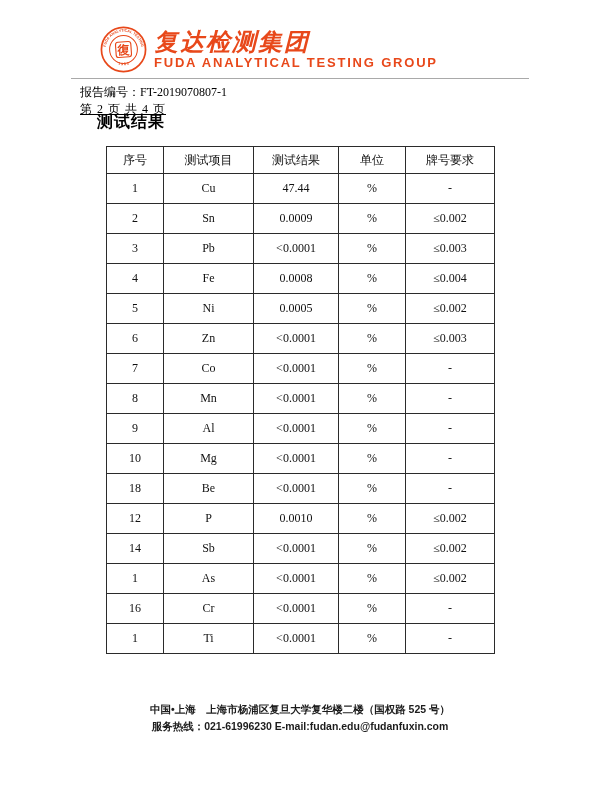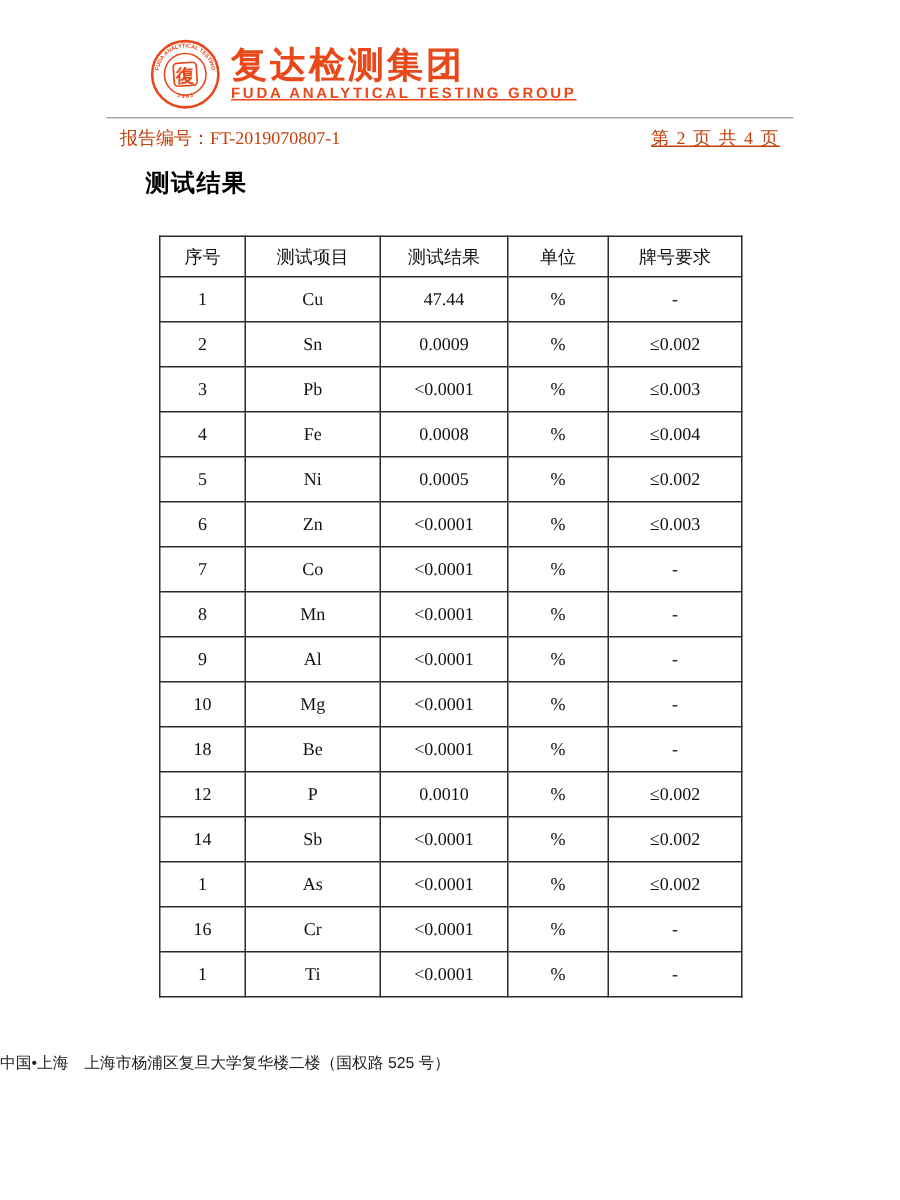--- a/index.html
+++ b/index.html
@@ -3,42 +3,42 @@
 <meta charset="utf-8">
 <style>
   * { margin:0; padding:0; box-sizing:border-box; }
   body { background:#ffffff; font-family:"Liberation Serif","DejaVu Serif",serif; }
   .page { position:relative; width:600px; height:800px; background:#ffffff; overflow:hidden; }
 
   
   .logo-row { position:absolute; top:26px; left:100px; display:flex; align-items:center; gap:7px; }
   .seal { width:47px; height:47px; flex:0 0 auto; }
   .wordmark { display:flex; flex-direction:column; }
-  .brand-cn { font-family:"Liberation Sans","DejaVu Sans",sans-serif; font-size:24px; font-weight:bold; letter-spacing:2px; line-height:1.05; }
-  .brand-en { font-family:"Liberation Sans","DejaVu Sans",sans-serif; font-size:10px; font-weight:bold; letter-spacing:1.8px; margin-top:0;text-decoration:underline; }
+  .brand-cn { font-family:"Liberation Sans","DejaVu Sans",sans-serif; font-size:24px; font-weight:bold; font-style:italic; letter-spacing:2px; line-height:1.05; }
+  .brand-en { font-family:"Liberation Sans","DejaVu Sans",sans-serif; font-size:13px; font-weight:bold; letter-spacing:1.8px; margin-top:0; }
 
   .header-divider { position:absolute; top:78px; left:71px; width:458px; border-top:1px solid #a9a9a9; }
 
-  .meta-row { position:absolute; top:84px; left:80px; width:440px; display:flex; justify-content:space-between; font-size:12px; color:#c2410c; }
+  .meta-row { position:absolute; top:84px; left:80px; width:440px; display:flex; justify-content:space-between; font-size:12px; color:#000000;flex-direction:column; }
   .page-indicator { letter-spacing:1px;text-decoration:underline; }
 
   .doc-title { position:absolute; top:112px; left:97px; font-size:16px; font-weight:bold; color:#000; letter-spacing:1px; }
 
   
-  table.results { position:absolute; top:157px; left:106px; border-collapse:collapse; table-layout:fixed; }
+  table.results { position:absolute; top:146px; left:106px; border-collapse:collapse; table-layout:fixed; }
   table.results th, table.results td {
     border:1px solid #2b2b2b; text-align:center; vertical-align:middle;
     font-size:12px; color:#111; font-weight:normal; padding:0;
   }
   table.results thead th { height:27px; }
   table.results tbody td { height:30px; }
 
   
-  .footer { position:absolute; top:701px; left:0; width:600px; text-align:left;
-    font-family:"Liberation Sans","DejaVu Sans",sans-serif; font-size:10.5px; color:#1c1c1c; font-weight:400; }
+  .footer { position:absolute; top:701px; left:0; width:600px; text-align:center;
+    font-family:"Liberation Sans","DejaVu Sans",sans-serif; font-size:10.5px; color:#1c1c1c; font-weight:700; }
   .footer div { line-height:17px; }
 </style>
 </head>
 <body>
 
 <div class="page">
 
   <div class="logo-row">
     <svg class="seal" viewBox="0 0 46 46">
       <circle cx="23" cy="23" r="21.6" fill="none" stroke="#e8481a" stroke-width="1.7"></circle>
@@ -215,15 +215,16 @@
       <td>Ti</td>
       <td>&lt;0.0001</td>
       <td>%</td>
       <td>-</td>
     </tr>
   </tbody>
   </table>
 
   <div class="footer">
     <div>中国•上海　上海市杨浦区复旦大学复华楼二楼（国权路 525 号）</div>
+    <div>服务热线：021-61996230 E-mail:fudan.edu@fudanfuxin.com</div>
   </div>
 
 </div>
 
 </body></html>

